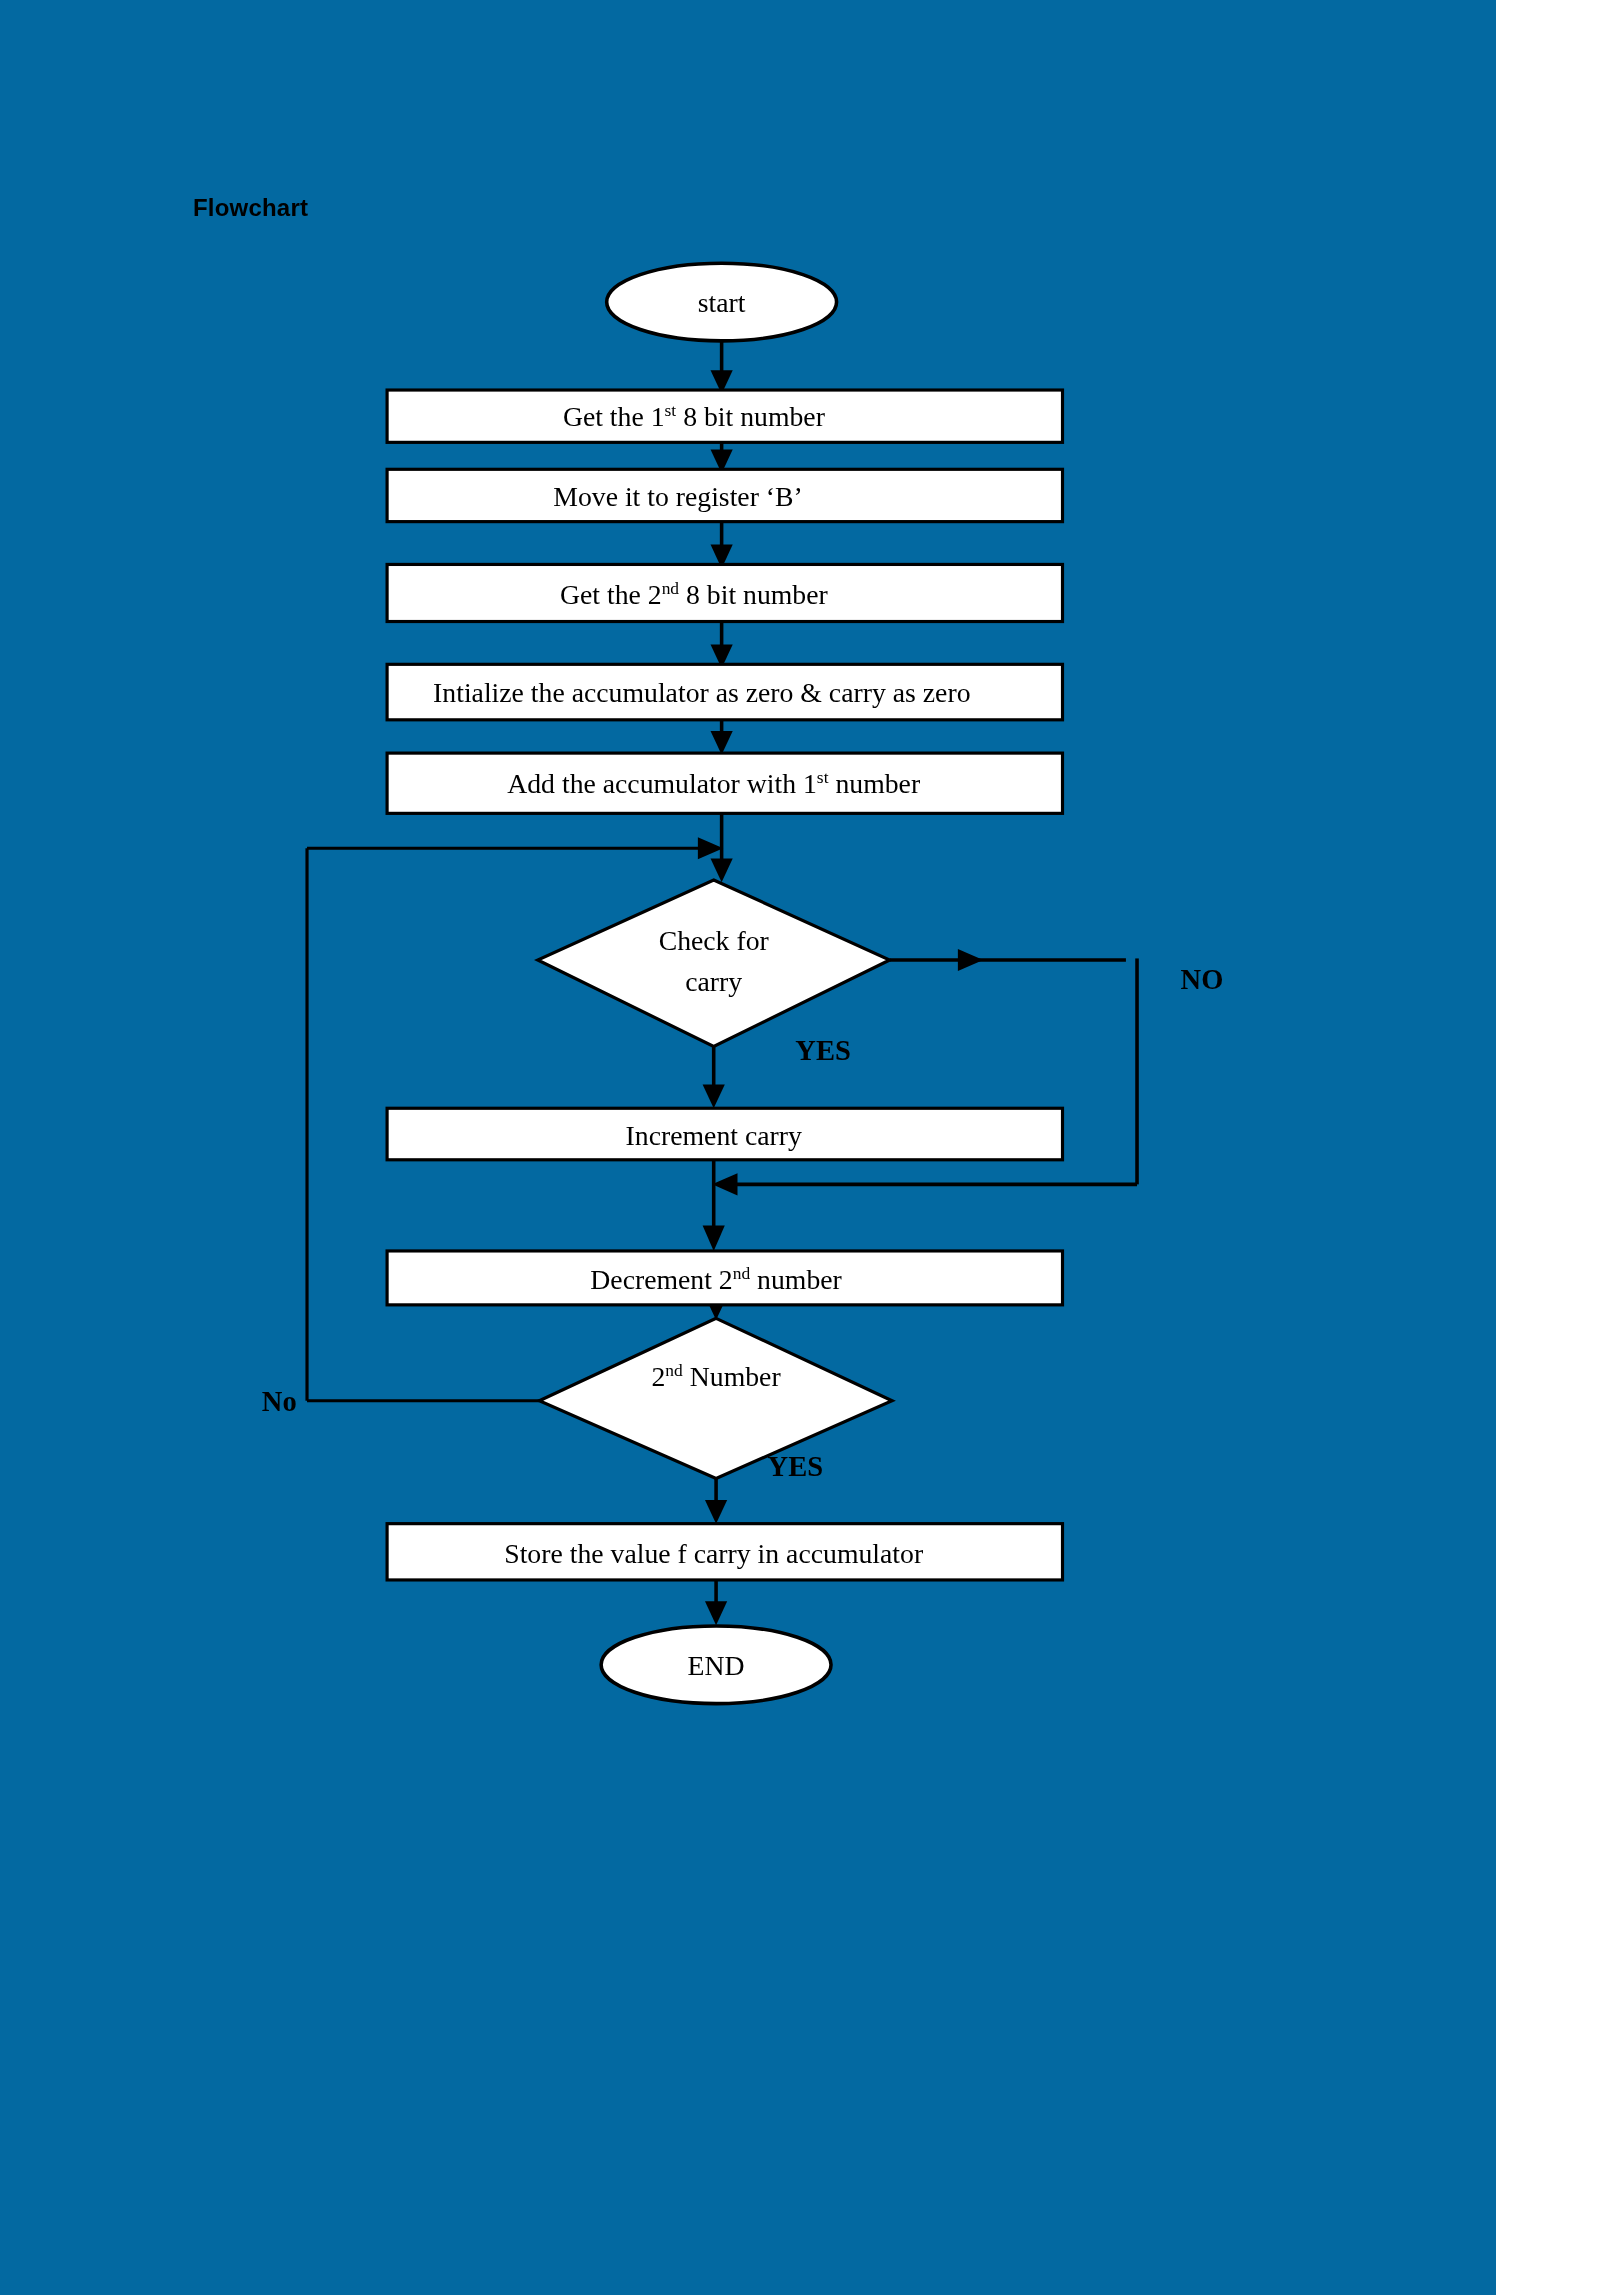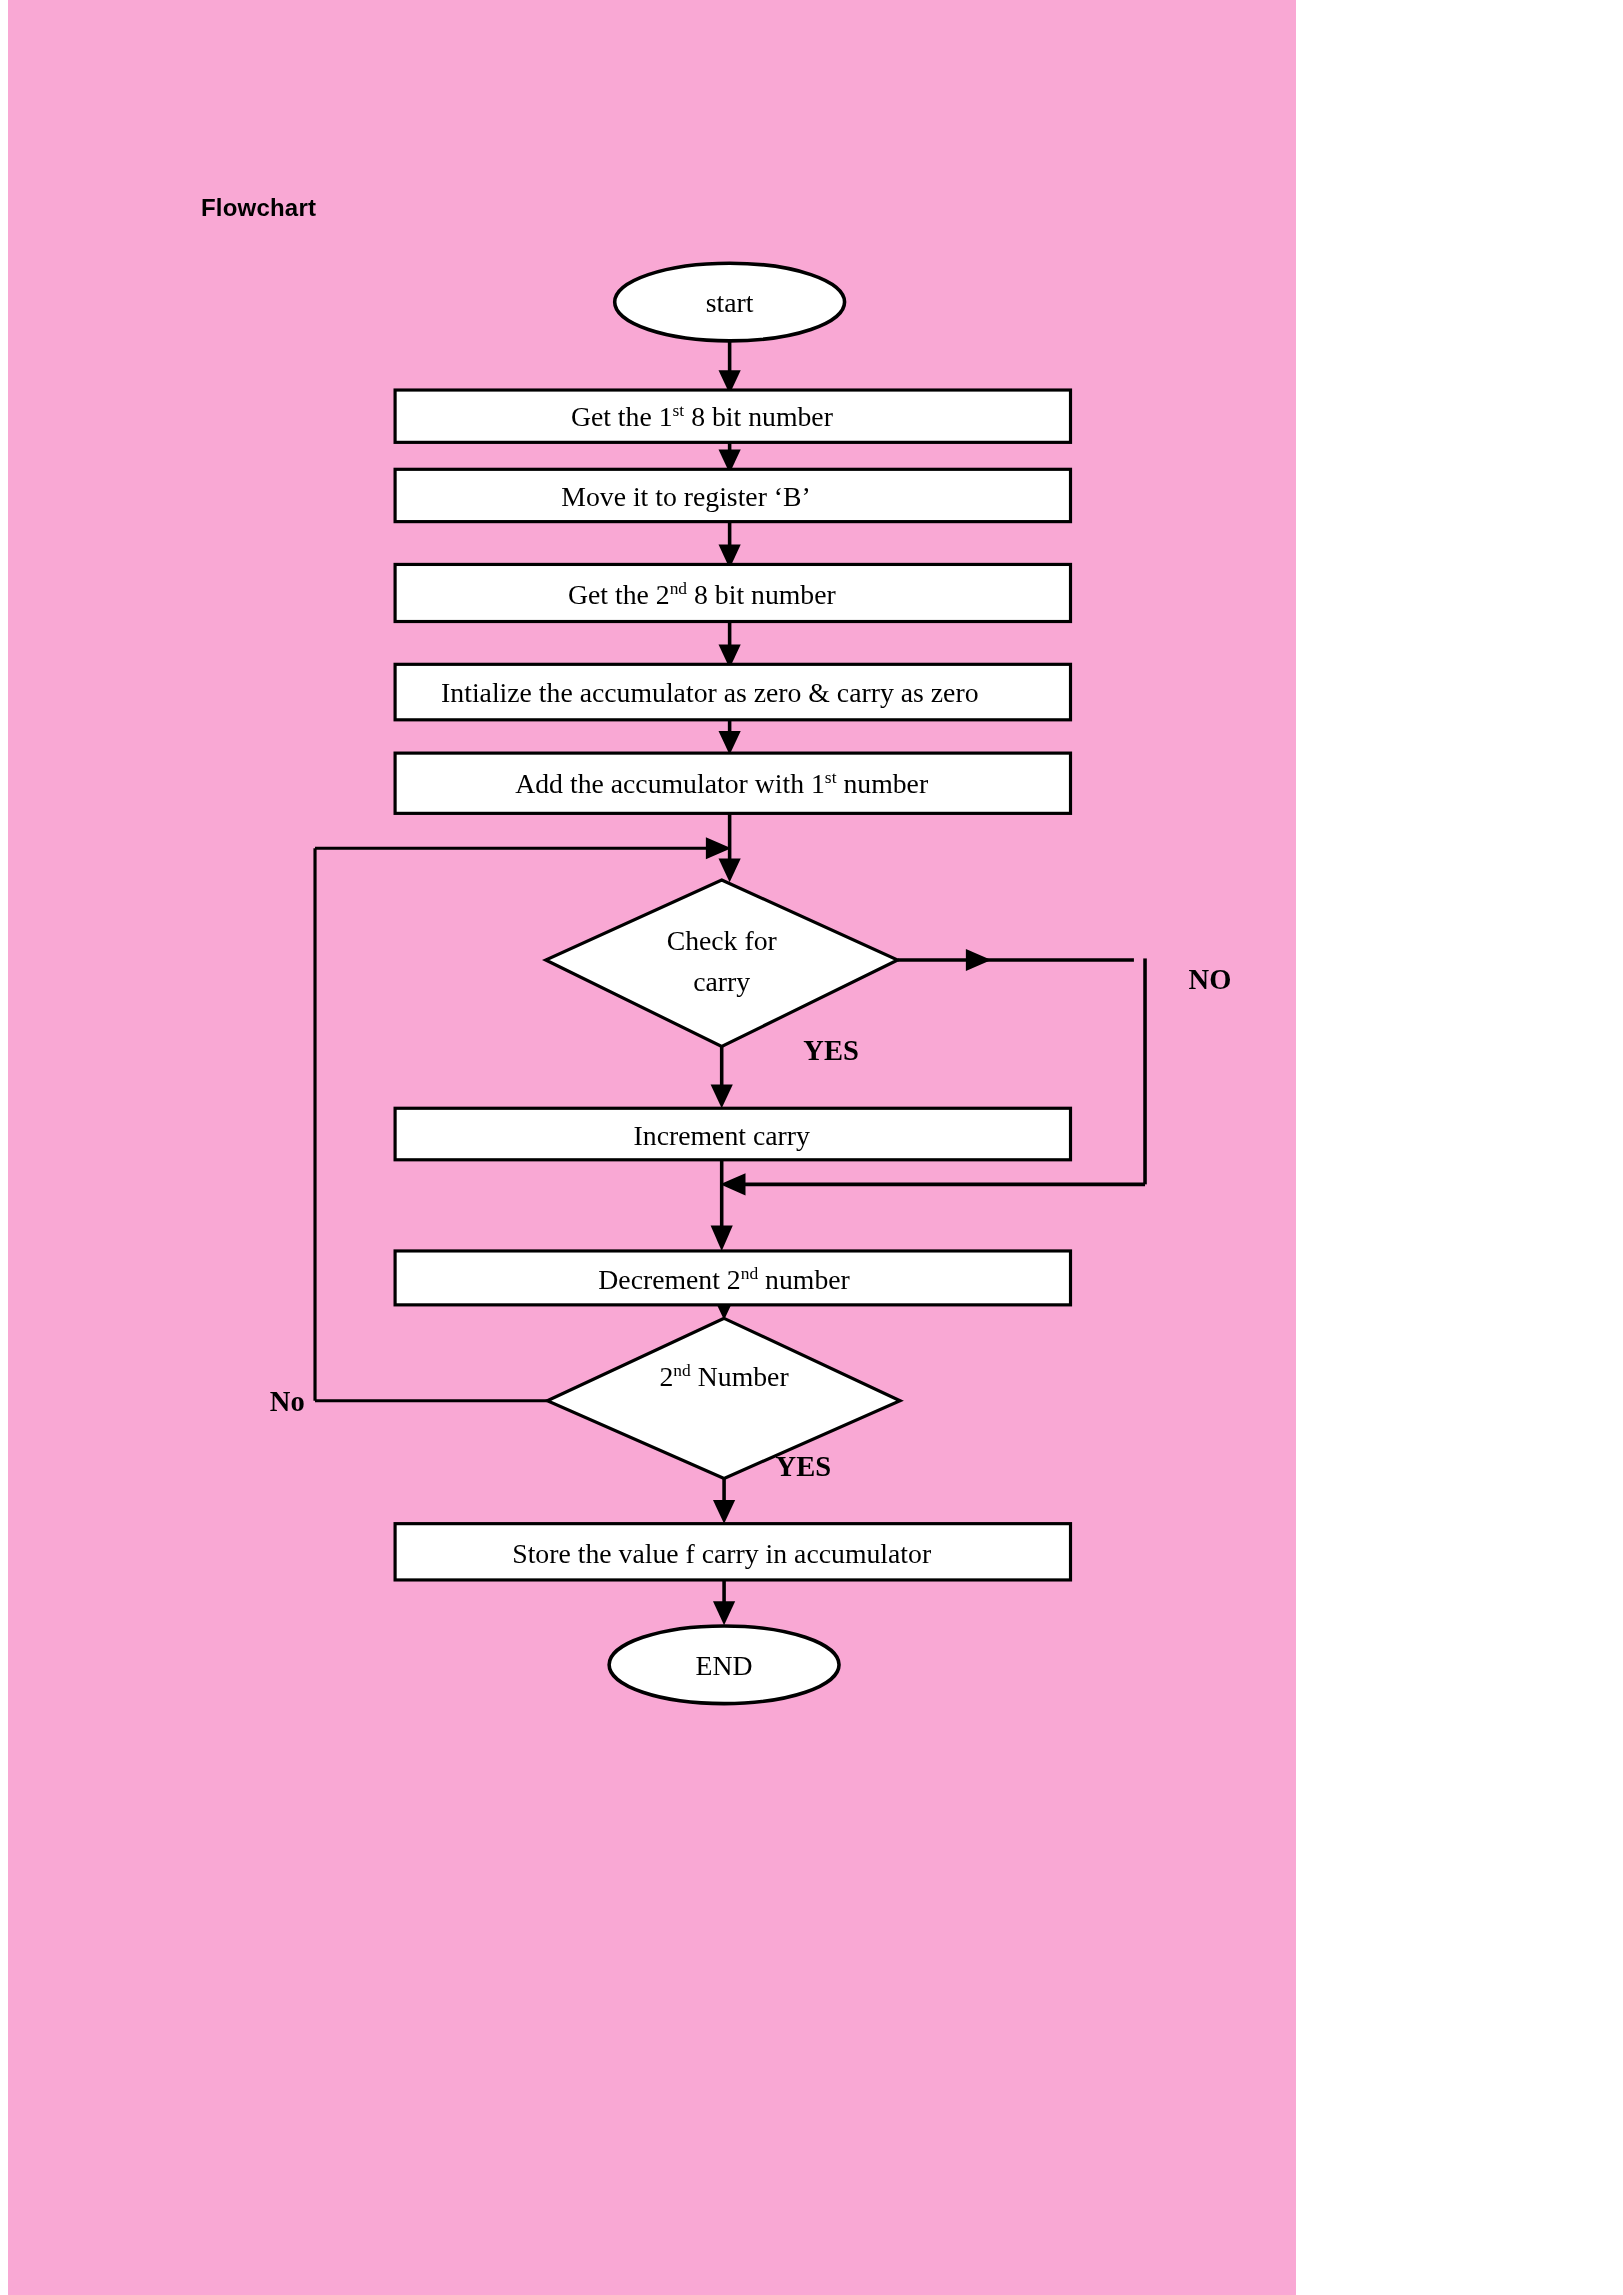--- a/index.html
+++ b/index.html
@@ -9,24 +9,24 @@
   }
   body {
     width: 1624px;
     height: 2295px;
     position: relative;
     font-family: "Liberation Serif", "DejaVu Serif", serif;
     overflow: hidden;
   }
   #page {
     position: absolute;
-    left: 8px; top: 0;
-    width: 1288px;
+    left: 0; top: 0;
+    width: 1496px;
     height: 2295px;
-    background: #f9a8d4;
+    background: #0369a1;
   }
   #doc-title {
     position: absolute;
     left: 193px;
     top: 194px;
     font-family: "Liberation Sans", "DejaVu Sans", sans-serif;
     font-weight: bold;
     font-size: 24px;
     color: #000000;
     letter-spacing: 0.2px;

